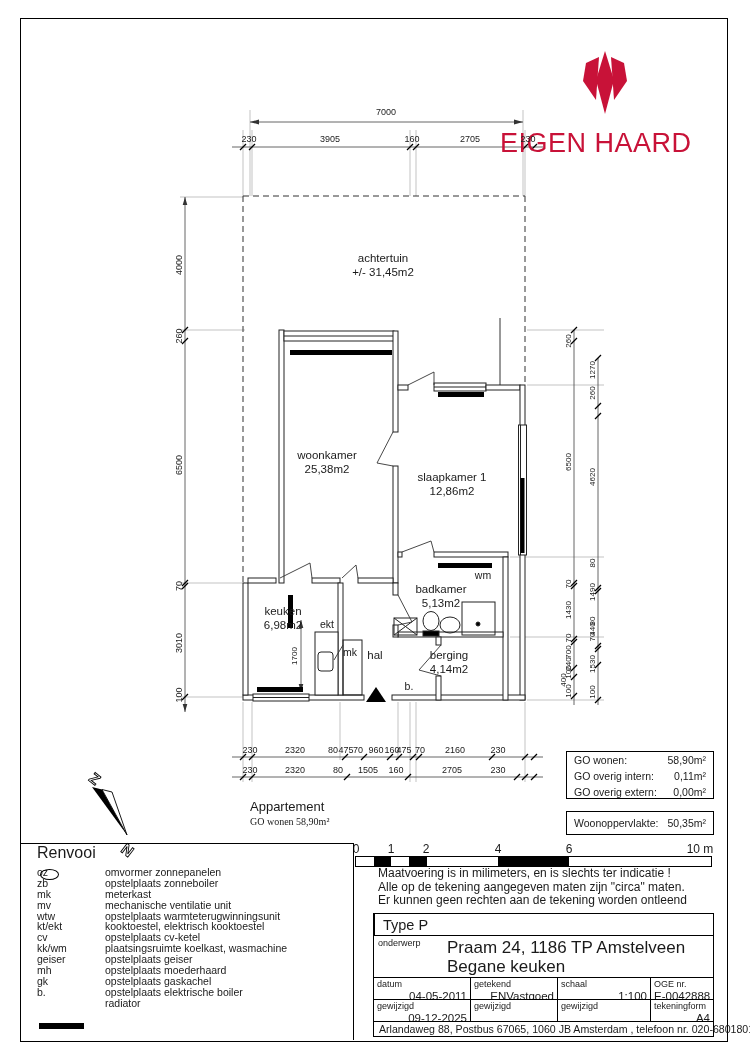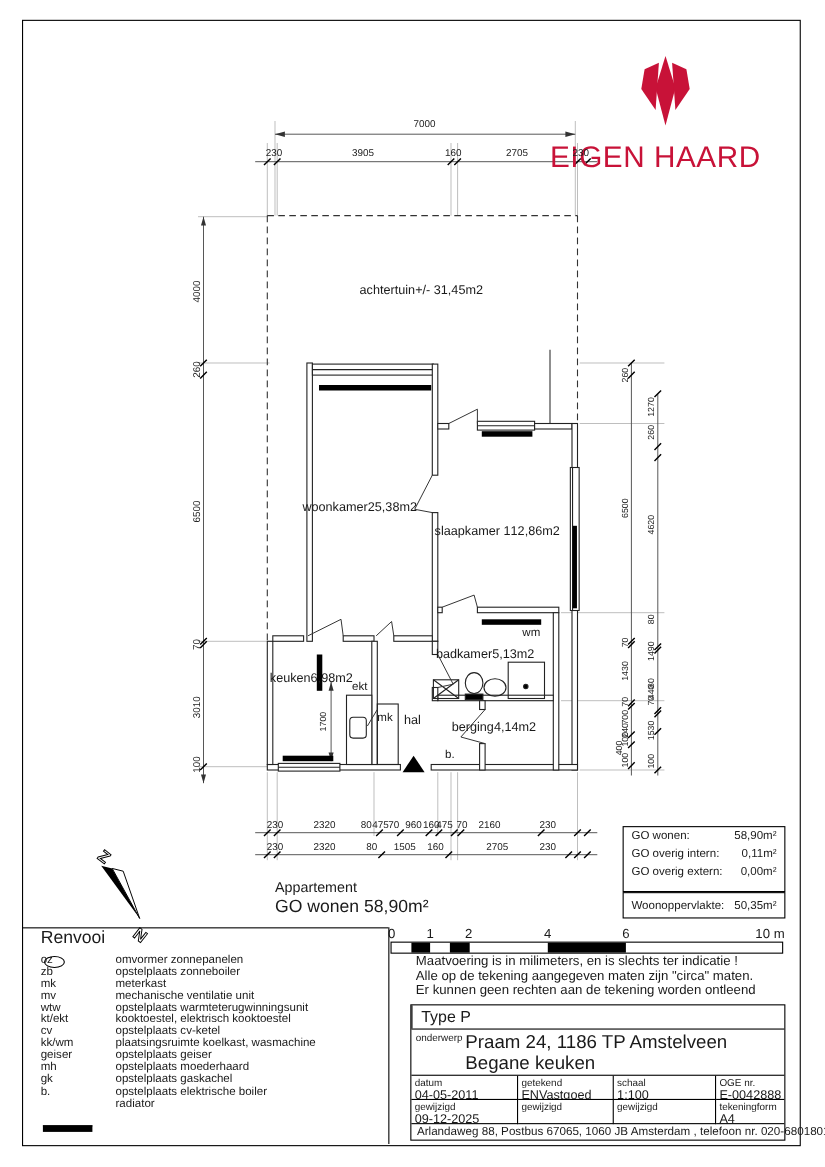--- a/index.html
+++ b/index.html
@@ -8,30 +8,30 @@
   .page-border{position:absolute;left:20px;top:18px;width:706px;height:1022px;border:1.6px solid #000;}
   svg.plan{position:absolute;left:0;top:0;}
   
   .logo{position:absolute;left:500px;top:48px;width:210px;text-align:left;}
   .logo-mark{display:block;margin:0 auto;}
   .logo-text{display:block;margin-top:2px;color:#c81238;font-size:27px;letter-spacing:.5px;white-space:nowrap;}
   
   .dim{position:absolute;font-size:9px;color:#222;white-space:nowrap;transform:translate(-50%,-50%);}
   .dimv{transform:translate(-50%,-50%) rotate(-90deg);}
   .dims8{font-size:8px;}
-  .room{position:absolute;transform:translate(-50%,-50%);display:flex;
+  .room{position:absolute;transform:translate(-50%,-50%);display:flex;flex-direction:column;
         align-items:center;font-size:11.5px;line-height:13.5px;white-space:nowrap;}
   .tag{position:absolute;transform:translate(-50%,-50%);font-size:10.5px;white-space:nowrap;}
   
   .go-box{position:absolute;left:566px;width:148px;border:1.6px solid #000;font-size:10.5px;box-sizing:border-box;background:#fff;}
   .go-row{display:flex;justify-content:space-between;align-items:center;height:16px;padding:0 7px;}
   
   .apt{position:absolute;left:250px;top:799px;}
   .apt-title{font-size:13px;}
-  .apt-sub{font-size:16px;margin-top:2px;}
+  .apt-sub{font-size:10px;margin-top:2px;font-family:Liberation Serif, serif;}
   
   .scale-num{position:absolute;top:842px;font-size:12px;transform:translateX(-50%);}
   .scale-bar{position:absolute;left:355px;top:856px;width:357px;height:11px;border:1.3px solid #000;box-sizing:border-box;background:#fff;}
   .scale-seg{position:absolute;top:0;bottom:0;background:#000;}
   
   .notes{position:absolute;left:378px;top:867px;font-size:12px;line-height:13.5px;}
   
   .legend-top-line{position:absolute;left:20px;top:843px;width:333px;border-top:1.6px solid #000;}
   .legend-right-line{position:absolute;left:353px;top:843px;height:197px;border-left:1.6px solid #000;}
   
@@ -42,26 +42,26 @@
   .legend-text{flex:1;}
   .legend-circle{position:absolute;left:40px;top:869px;width:17px;height:9px;border:1px solid #000;border-radius:50%;}
   .legend-radiator{position:absolute;left:39px;top:1023px;width:45px;height:5px;background:#000;border-top:1.5px solid #000;}
   
   .tb{position:absolute;left:373px;top:913px;width:341px;height:124px;border:1.6px solid #000;box-sizing:border-box;background:#fff;}
   .tb-row1{height:22px;display:flex;border-bottom:1.3px solid #000;box-sizing:border-box;}
   .tb-title{flex:1;font-size:17.5px;padding:1px 0 0 5px;letter-spacing:.3px;}
   .tb-type{width:62px;flex:none;border-left:1.3px solid #000;display:flex;align-items:center;justify-content:center;font-size:14.5px;box-sizing:border-box;}
   .tb-subject{height:42px;border-bottom:1.3px solid #000;box-sizing:border-box;position:relative;}
   .tb-subj-label{position:absolute;left:4px;top:2px;font-size:9px;}
-  .tb-subj-l1,.tb-subj-l2{margin-left:49px;font-size:17px;line-height:19px;white-space:nowrap;}
+  .tb-subj-l1,.tb-subj-l2{margin-left:73px;font-size:17px;line-height:19px;white-space:nowrap;}
   .tb-subj-l1{padding-top:2px;}
   .tb-grid{display:grid;grid-template-columns:97px 87px 93px 1fr;height:44px;}
   .tb-cell{border-right:1.3px solid #000;border-bottom:1.3px solid #000;box-sizing:border-box;padding:1px 3px 0 3px;font-size:9px;overflow:hidden;}
   .tb-cell.last{border-right:none;}
-  .tb-val{font-size:11.5px;text-align:left;margin-top:0.5px;white-space:nowrap;}
+  .tb-val{font-size:11.5px;text-align:right;margin-top:0.5px;white-space:nowrap;}
   .tb-footer{height:14px;display:flex;align-items:center;padding-left:5px;font-size:10.6px;white-space:nowrap;}
 </style>
 </head>
 <body>
 
 <div class="page-border"></div>
 
 <svg class="plan" width="750" height="1061" viewBox="0 0 750 1061">
 
   <g stroke="#aaa" stroke-width="0.7">
@@ -225,21 +225,21 @@
 
 <span class="dim" style="left:250px;top:750px">230</span>
 <span class="dim" style="left:295px;top:750px">2320</span>
 <span class="dim" style="left:333px;top:750px">80</span>
 <span class="dim" style="left:346px;top:750px">475</span>
 <span class="dim" style="left:358px;top:750px">70</span>
 <span class="dim" style="left:376px;top:750px">960</span>
 <span class="dim" style="left:392px;top:750px">160</span>
 <span class="dim" style="left:404px;top:750px">475</span>
 <span class="dim" style="left:420px;top:750px">70</span>
-<span class="dim" style="left:445px;top:750px">2160</span>
+<span class="dim" style="left:455px;top:750px">2160</span>
 <span class="dim" style="left:498px;top:750px">230</span>
 
 <span class="dim" style="left:250px;top:770px">230</span>
 <span class="dim" style="left:295px;top:770px">2320</span>
 <span class="dim" style="left:338px;top:770px">80</span>
 <span class="dim" style="left:368px;top:770px">1505</span>
 <span class="dim" style="left:396px;top:770px">160</span>
 <span class="dim" style="left:452px;top:770px">2705</span>
 <span class="dim" style="left:498px;top:770px">230</span>
 
@@ -268,21 +268,21 @@
 <div class="room" style="left:449px;top:662px">
   <span>berging</span>
   <span>4,14m2</span>
 </div>
 <span class="tag" style="left:375px;top:655px;font-size:11.5px">hal</span>
 <span class="tag" style="left:483px;top:575px">wm</span>
 <span class="tag" style="left:327px;top:624px">ekt</span>
 <span class="tag" style="left:350px;top:652px">mk</span>
 <span class="tag" style="left:409px;top:686px">b.</span>
 
-<div class="go-box" style="top:751px;height:60px">
+<div class="go-box" style="top:751px;height:48px">
   <div class="go-row">
     <span>GO wonen:</span>
     <span>58,90m²</span>
   </div>
   <div class="go-row">
     <span>GO overig intern:</span>
     <span>0,11m²</span>
   </div>
   <div class="go-row">
     <span>GO overig extern:</span>

